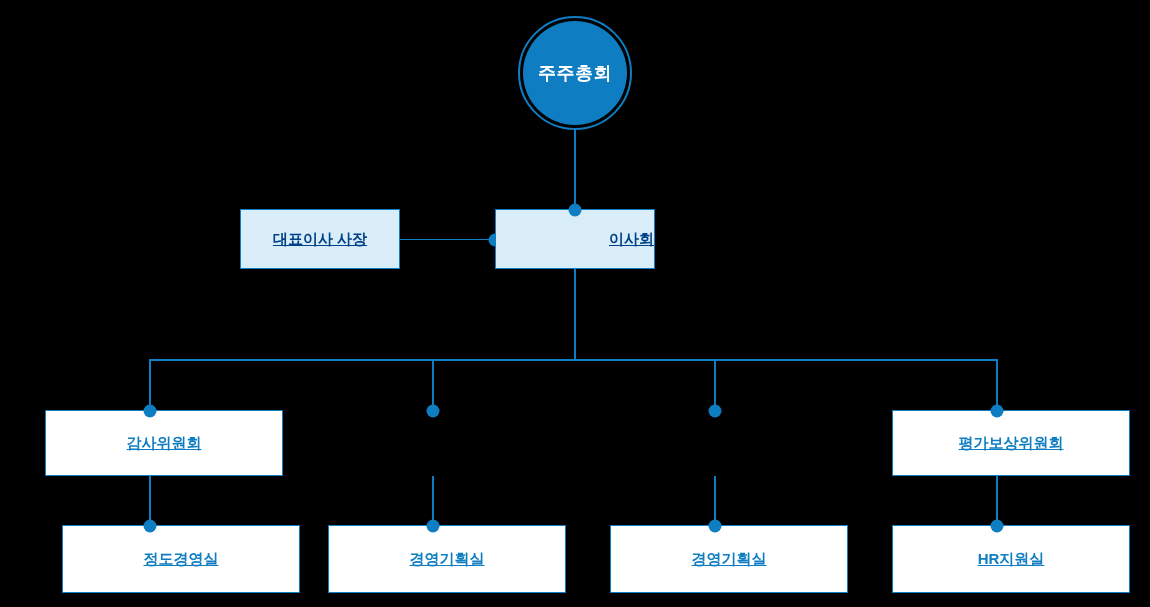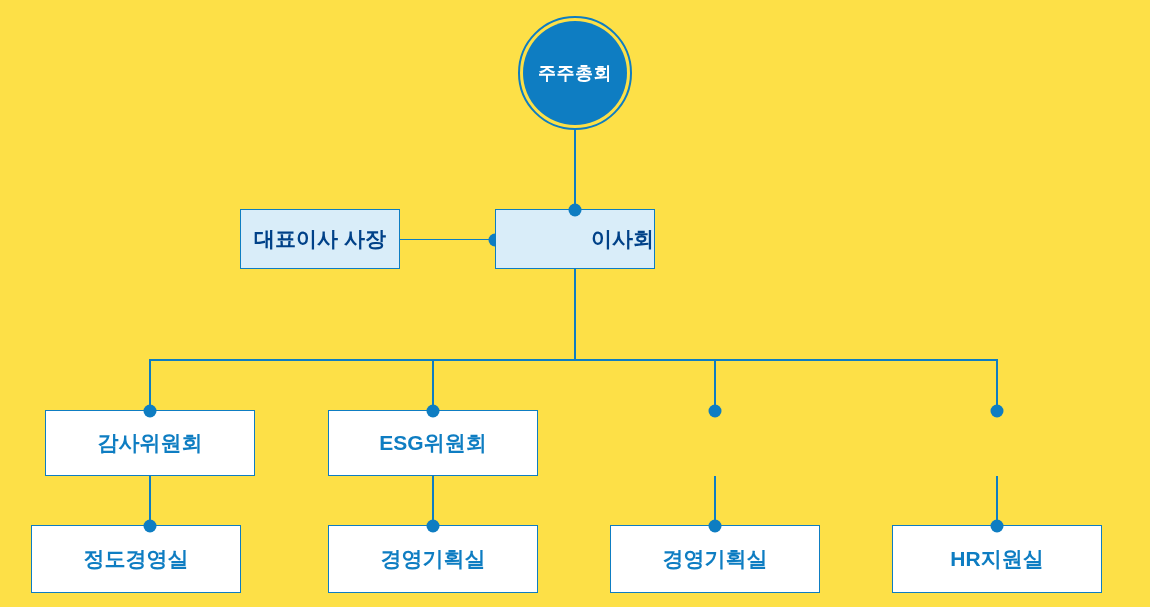--- a/index.html
+++ b/index.html
@@ -5,21 +5,21 @@
   html, body {
     margin: 0;
     padding: 0;
     background: #ffffff;
     font-family: "Liberation Sans", "DejaVu Sans", sans-serif;
   }
   .chart {
     position: relative;
     width: 1150px;
     height: 607px;
-    background: #fde047;
+    background: #000000;
     overflow: hidden;
   }
   
   .circle-outer {
     position: absolute;
     width: 114px;
     height: 114px;
     border: 2px solid #0e7dc2;
     border-radius: 50%;
     box-sizing: border-box;
@@ -40,35 +40,36 @@
     font-weight: bold;
     letter-spacing: 0.5px;
   }
   .box {
     position: absolute;
     box-sizing: border-box;
     display: flex;
     align-items: center;
     justify-content: center;
     font-weight: bold;
-    font-size: 21px;
+    font-size: 15px;
     text-align: center;
+    text-decoration: underline;
   }
   .box-light {
     background: #d9edf9;
     border: 1px solid #0e7dc2;
     color: #004188;
     width: 160px;
     height: 60px;
   }
   .box-white {
     background: #ffffff;
     border: 1px solid #0e7dc2;
     color: #0e7dc2;
-    width: 210px;
+    width: 238px;
     height: 66px;
   }
   
   .hline {
     position: absolute;
     height: 1.5px;
     background: #0e7dc2;
   }
   .vline {
     position: absolute;
@@ -116,42 +117,42 @@
   <div class="vline" style="left:149.25px; top:359px; height:52px;"></div>
   <div class="vline" style="left:432.25px; top:359px; height:52px;"></div>
   <div class="vline" style="left:714.25px; top:359px; height:52px;"></div>
   <div class="vline" style="left:996.25px; top:359px; height:52px;"></div>
 
   <div class="box box-white" style="left:45px; top:410px;">
     <span>감사위원회</span>
   </div>
   <div class="dot" style="left:150px; top:411px;"></div>
   <div class="vline" style="left:149.25px; top:476px; height:50px;"></div>
-  <div class="box box-white" style="left:31px; top:525px; height:68px;">
+  <div class="box box-white" style="left:62px; top:525px; height:68px;">
     <span>정도경영실</span>
   </div>
   <div class="dot" style="left:150px; top:526px;"></div>
 
-  <div class="box box-white" style="left:328px; top:410px;">
-    <span>ESG위원회</span>
-  </div>
   <div class="dot" style="left:433px; top:411px;"></div>
   <div class="vline" style="left:432.25px; top:476px; height:50px;"></div>
   <div class="box box-white" style="left:328px; top:525px; height:68px;">
     <span>경영기획실</span>
   </div>
   <div class="dot" style="left:433px; top:526px;"></div>
 
   <div class="dot" style="left:715px; top:411px;"></div>
   <div class="vline" style="left:714.25px; top:476px; height:50px;"></div>
   <div class="box box-white" style="left:610px; top:525px; height:68px;">
     <span>경영기획실</span>
   </div>
   <div class="dot" style="left:715px; top:526px;"></div>
 
+  <div class="box box-white" style="left:892px; top:410px;">
+    <span>평가보상위원회</span>
+  </div>
   <div class="dot" style="left:997px; top:411px;"></div>
   <div class="vline" style="left:996.25px; top:476px; height:50px;"></div>
   <div class="box box-white" style="left:892px; top:525px; height:68px;text-align:right;">
     <span>HR지원실</span>
   </div>
   <div class="dot" style="left:997px; top:526px;"></div>
 
 </div>
 
 </body></html>

